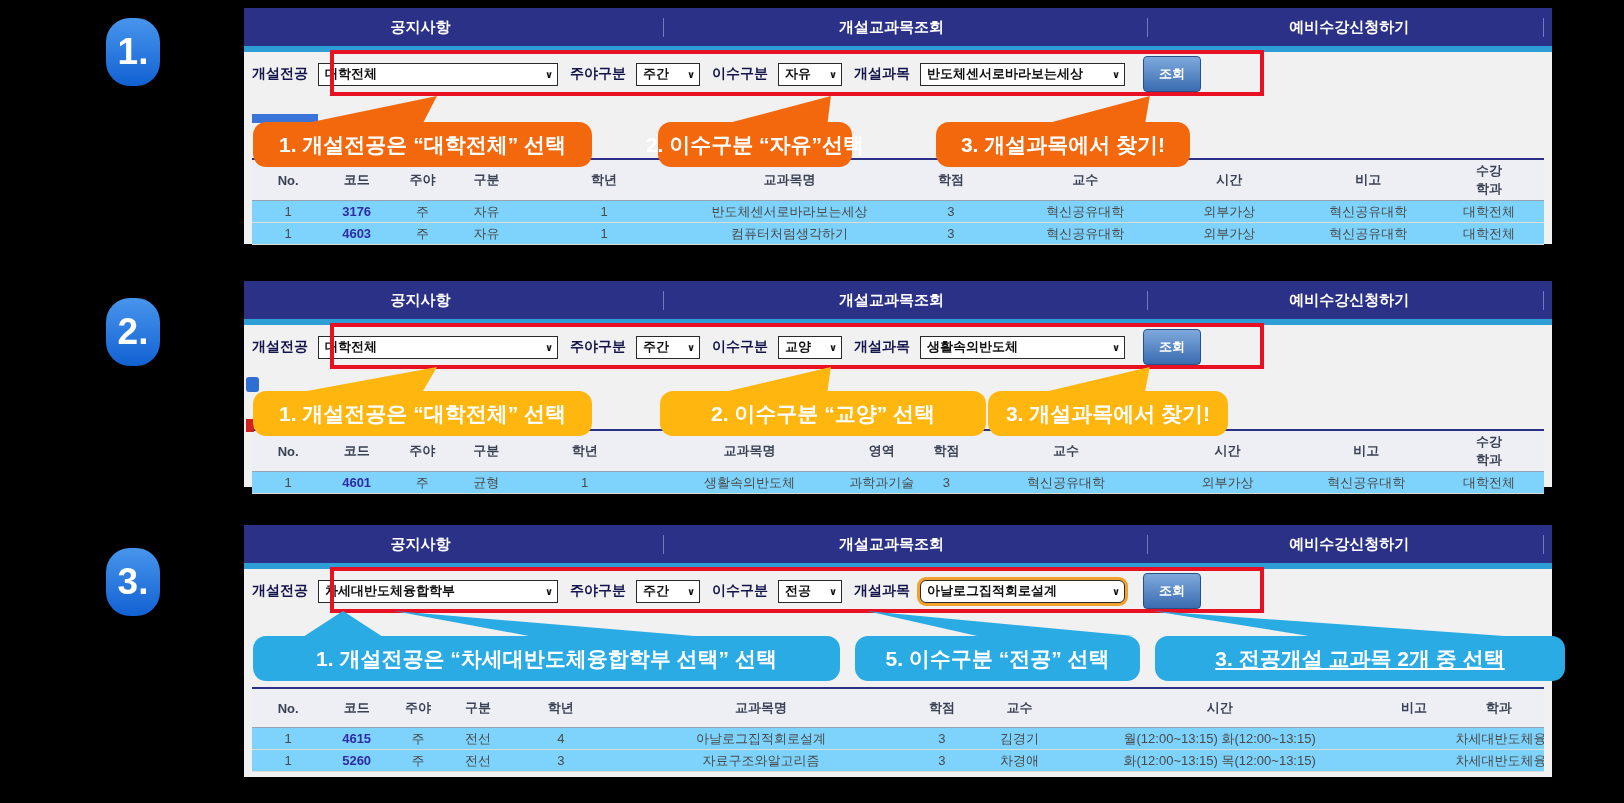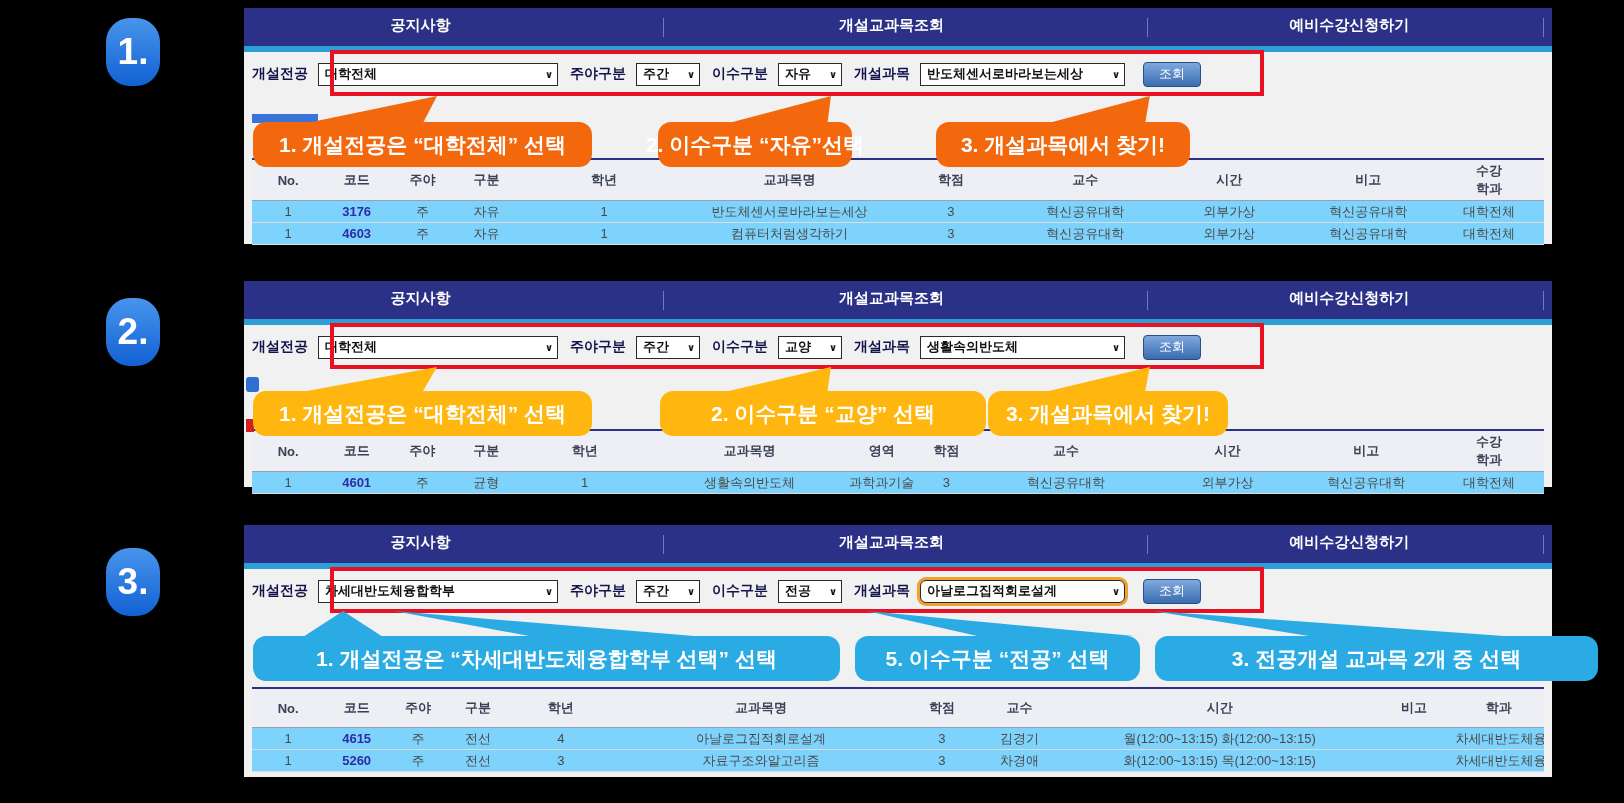--- a/index.html
+++ b/index.html
@@ -4,37 +4,37 @@
 <style>
   html,body{margin:0;padding:0;background:#000;}
   .stage{position:relative;width:1624px;height:803px;background:#000;overflow:hidden;
          font-family:"Liberation Sans","DejaVu Sans",sans-serif;}
   
   .badge{position:absolute;left:106px;width:54px;height:68px;border-radius:24px;
          background:linear-gradient(#4795ec,#1261d3);color:#fff;font-size:37px;font-weight:bold;
          display:flex;align-items:center;justify-content:center;}
   
   .panel{position:absolute;left:244px;width:1308px;}
-  .nav{position:relative;height:38px;background:#2b3187;font-family:Liberation Mono, monospace;}
+  .nav{position:relative;height:38px;background:#2b3187;}
   .tab{position:absolute;top:0;height:38px;line-height:38px;color:#ffffff;font-size:15px;
        font-weight:bold;transform:translateX(-50%);white-space:nowrap;cursor:pointer;}
   .navsep{position:absolute;top:10px;height:19px;width:1px;background:#8a93cf;opacity:.75;}
   .cyan{height:6px;background:#2e9fd6;}
   .content{position:relative;background:#f1f1f1;overflow:visible;}
   
   .frow{position:absolute;left:8px;top:9px;display:flex;align-items:center;height:26px;z-index:3;}
   .flabel{font-size:14px;font-weight:bold;color:#14144c;white-space:nowrap;margin-right:10px;}
   .sel{display:flex;justify-content:space-between;align-items:center;background:#fff;
        border:1.5px solid #2a2a2a;height:23px;padding:0 4px 0 6px;font-size:13px;font-weight:bold;
        color:#111;box-sizing:border-box;margin-right:12px;cursor:pointer;}
   .sel .chev{font-size:10px;font-weight:bold;margin-left:5px;}
   .sel.hl{box-shadow:0 0 0 3px #f1a12f;border-radius:6px;}
   .w240{width:240px;} .w64{width:64px;} .w205{width:205px;}
-  .btn{height:25px;padding:0 15px;background:linear-gradient(#7fa9dd,#3a6cb0);
-       border:1px solid #274f86;border-radius:4px;color:#fff;font-size:13px;font-weight:normal;
+  .btn{height:36px;padding:0 15px;background:linear-gradient(#7fa9dd,#3a6cb0);
+       border:1px solid #274f86;border-radius:4px;color:#fff;font-size:13px;font-weight:bold;
        margin-left:6px;cursor:pointer;}
   .redbox{position:absolute;left:86px;top:-2px;width:934px;height:46px;border:4px solid #e81123;
           box-sizing:border-box;pointer-events:none;z-index:5;}
   
   .callout{position:absolute;height:45px;border-radius:13px;color:#fff;font-weight:bold;
            font-size:21px;display:flex;align-items:center;justify-content:center;
            white-space:nowrap;z-index:6;}
   .arrow{position:absolute;z-index:6;pointer-events:none;}
   .orange{background:#f3680d;} .amber{background:#ffb70f;} .skyblue{background:#2aabe3;}
   
@@ -290,21 +290,21 @@
         <button class="btn">조회</button>
       </div>
       <div class="redbox"></div>
 
       <div class="arrow skyblue" style="left:55px;top:42px;width:110px;height:25px;clip-path:polygon(40% 0,5% 100%,75% 100%);"></div>
       <div class="arrow skyblue" style="left:150px;top:42px;width:300px;height:25px;clip-path:polygon(0% 0,100% 100%,45% 100%);"></div>
       <div class="arrow skyblue" style="left:620px;top:42px;width:270px;height:25px;clip-path:polygon(1% 0,100% 100%,42% 100%);"></div>
       <div class="arrow skyblue" style="left:905px;top:42px;width:355px;height:25px;clip-path:polygon(1% 0,100% 100%,45% 100%);"></div>
       <div class="callout skyblue" style="left:9px;top:67px;width:587px;">1. 개설전공은 “차세대반도체융합학부 선택” 선택</div>
       <div class="callout skyblue" style="left:611px;top:67px;width:285px;">5. 이수구분 “전공” 선택</div>
-      <div class="callout skyblue" style="left:911px;top:67px;width:443px;">3. 전공개설 교과목 2개 중 선택</div>
+      <div class="callout skyblue" style="left:911px;top:67px;width:410px;text-decoration:underline;">3. 전공개설 교과목 2개 중 선택</div>
 
       <table class="tbl" style="top:118px;">
         <colgroup>
           <col style="width:5.6%">
             <col style="width:5%">
             <col style="width:4.5%">
             <col style="width:4.8%">
           <col style="width:8%">
             <col style="width:23%">
             <col style="width:5%">

